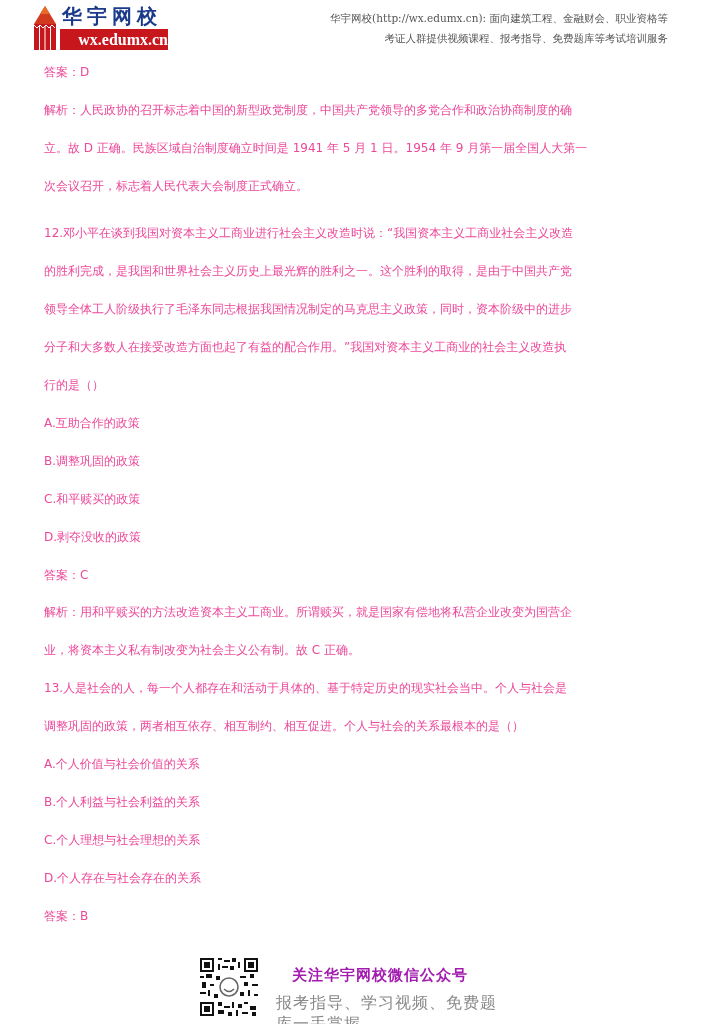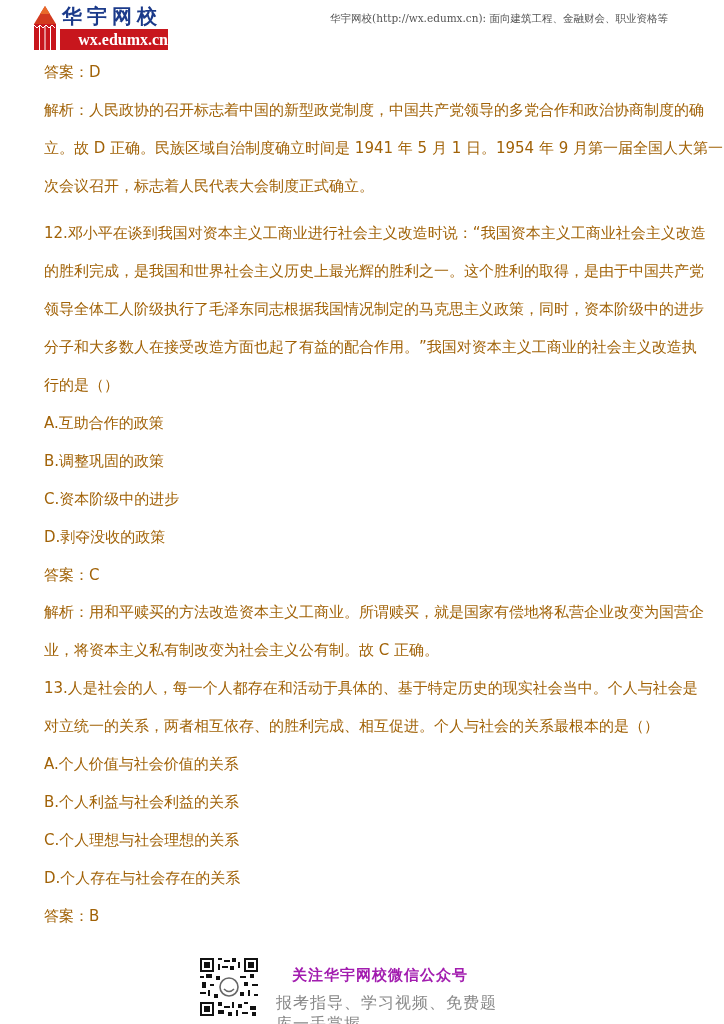--- a/index.html
+++ b/index.html
@@ -9,21 +9,21 @@
   .logo { position:absolute; left:34px; top:4px; width:136px; height:46px; }
   .pencil { position:absolute; left:0; top:2px; width:22px; height:44px; }
   .logo-cn { position:absolute; left:28px; top:0px; font-family:"DejaVu Serif", serif;
              font-size:20px; font-weight:bold; color:#1b3a8a; letter-spacing:5px; line-height:24px;text-align:right; }
   .logo-url { position:absolute; left:26px; top:25px; width:108px; height:21px; background:#c8161d;
               color:#fff; font-family:"Liberation Serif", serif; font-size:16px; line-height:21px;
               text-align:right; font-weight:bold; }
   .tagline { position:absolute; right:56px; top:8px; text-align:right; font-family:"DejaVu Serif", serif;
              font-size:10.5px; color:#555; line-height:20px;margin-left:44px; }
   .content { position:absolute; left:44px; top:0; width:640px; }
-  .line { position:absolute; left:0; white-space:nowrap; font-size:15px; line-height:20px; color:#a16207; }
+  .line { position:absolute; left:0; white-space:nowrap; font-size:12px; line-height:20px; color:#ec4899; }
   .footer { position:absolute; left:200px; top:958px; width:300px; height:60px; }
   .qr { position:absolute; left:0; top:0; width:58px; height:58px; }
   .footer-title { position:absolute; left:92px; top:8px; font-size:15px; font-weight:bold; color:#a21caf; letter-spacing:1px; }
   .footer-sub { position:absolute; left:76px; top:35px; font-family:Liberation Mono, monospace; font-size:16px; color:#888; letter-spacing:1px; }
 </style>
 </head>
 <body>
 
 <div class="header">
   <div class="logo">
@@ -34,45 +34,46 @@
       <line x1="5.5" y1="20" x2="5.5" y2="44" stroke="#fff" stroke-width="1"></line>
       <line x1="11" y1="20" x2="11" y2="44" stroke="#fff" stroke-width="1"></line>
       <line x1="16.5" y1="20" x2="16.5" y2="44" stroke="#fff" stroke-width="1"></line>
       <polyline points="0,19 3,22 6,19 9,22 12,19 15,22 18,19 21,22" fill="none" stroke="#fff" stroke-width="1"></polyline>
     </svg>
     <div class="logo-cn">华宇网校</div>
     <div class="logo-url">wx.edumx.cn</div>
   </div>
   <div class="tagline">
     <div>华宇网校(http://wx.edumx.cn):   面向建筑工程、金融财会、职业资格等</div>
+    <div>考证人群提供视频课程、报考指导、免费题库等考试培训服务</div>
   </div>
 </div>
 
 <div class="content">
   <div class="line" style="top:62px">答案：D</div>
   <div class="line" style="top:100px">解析：人民政协的召开标志着中国的新型政党制度，中国共产党领导的多党合作和政治协商制度的确</div>
   <div class="line" style="top:138px">立。故 D 正确。民族区域自治制度确立时间是 1941 年 5 月 1 日。1954 年 9 月第一届全国人大第一</div>
   <div class="line" style="top:176px">次会议召开，标志着人民代表大会制度正式确立。</div>
 
   <div class="line" style="top:223px">12.邓小平在谈到我国对资本主义工商业进行社会主义改造时说：“我国资本主义工商业社会主义改造</div>
   <div class="line" style="top:261px">的胜利完成，是我国和世界社会主义历史上最光辉的胜利之一。这个胜利的取得，是由于中国共产党</div>
   <div class="line" style="top:299px">领导全体工人阶级执行了毛泽东同志根据我国情况制定的马克思主义政策，同时，资本阶级中的进步</div>
   <div class="line" style="top:337px">分子和大多数人在接受改造方面也起了有益的配合作用。”我国对资本主义工商业的社会主义改造执</div>
   <div class="line" style="top:375px">行的是（）</div>
 
   <div class="line" style="top:413px">A.互助合作的政策</div>
   <div class="line" style="top:451px">B.调整巩固的政策</div>
-  <div class="line" style="top:489px">C.资本阶级中的进步</div>
+  <div class="line" style="top:489px">C.和平赎买的政策</div>
   <div class="line" style="top:527px">D.剥夺没收的政策</div>
   <div class="line" style="top:565px">答案：C</div>
   <div class="line" style="top:602px">解析：用和平赎买的方法改造资本主义工商业。所谓赎买，就是国家有偿地将私营企业改变为国营企</div>
   <div class="line" style="top:640px">业，将资本主义私有制改变为社会主义公有制。故 C 正确。</div>
 
   <div class="line" style="top:678px">13.人是社会的人，每一个人都存在和活动于具体的、基于特定历史的现实社会当中。个人与社会是</div>
-  <div class="line" style="top:716px">对立统一的关系，两者相互依存、的胜利完成、相互促进。个人与社会的关系最根本的是（）</div>
+  <div class="line" style="top:716px">调整巩固的政策，两者相互依存、相互制约、相互促进。个人与社会的关系最根本的是（）</div>
 
   <div class="line" style="top:754px">A.个人价值与社会价值的关系</div>
   <div class="line" style="top:792px">B.个人利益与社会利益的关系</div>
   <div class="line" style="top:830px">C.个人理想与社会理想的关系</div>
   <div class="line" style="top:868px">D.个人存在与社会存在的关系</div>
   <div class="line" style="top:906px">答案：B</div>
 </div>
 
 <div class="footer">
   <svg class="qr" viewBox="0 0 29 29">

